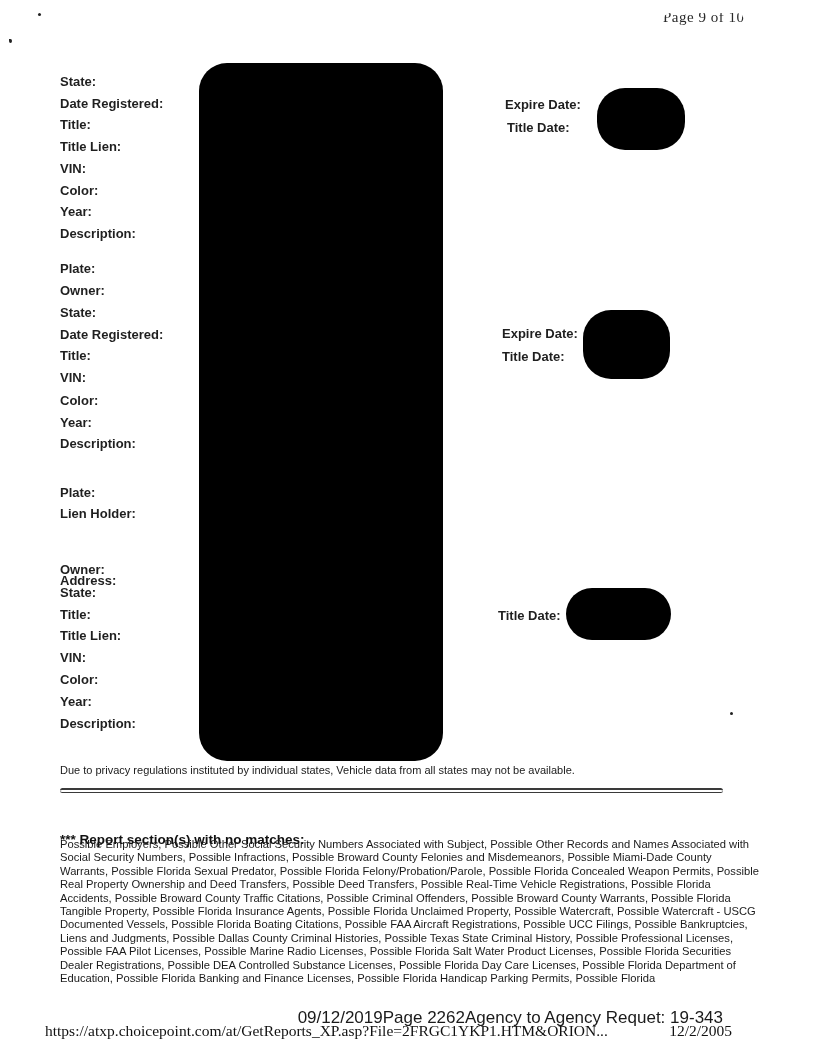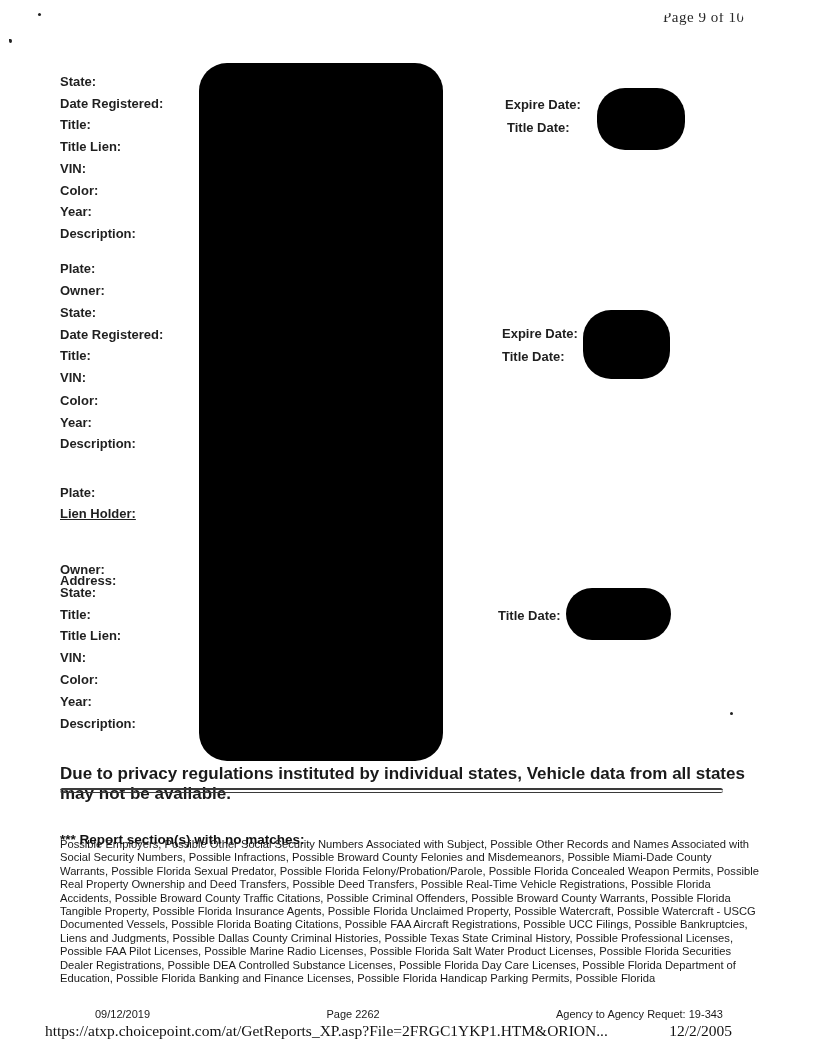--- a/index.html
+++ b/index.html
@@ -35,22 +35,22 @@
     }
     .redaction {
       position: absolute;
       background: #000000;
     }
     .privacy-notice {
       position: absolute;
       left: 60px;
       top: 764px;
       width: 690px;
-      font-size: 17px;
-      font-weight: bold;
+      font-size: 11px;
+      font-weight: normal;
       color: #1a1a1a;
     }
     .section-divider {
       position: absolute;
       left: 60px;
       top: 788px;
       width: 663px;
       height: 5px;
       border-top: 2px solid #3a3a3a;
       border-bottom: 1px solid #3a3a3a;
@@ -72,24 +72,23 @@
       line-height: 13.4px;
       color: #1a1a1a;
       text-align: left;
     }
     .report-footer {
       position: absolute;
       left: 95px;
       right: 93px;
       top: 1008px;
       display: flex;
-      justify-content: space-between;
-      font-size: 11px;
+      justify-content: flex-end;
+      font-size: 17px;
       color: #1a1a1a;
-      gap: 32px;
     }
     .print-footer {
       position: absolute;
       left: 45px;
       right: 84px;
       top: 1022px;
       display: flex;
       justify-content: space-between;
       font-family: "Liberation Serif", serif;
       font-size: 15.5px;
@@ -136,21 +135,21 @@
   <div class="field-label" style="top:327px;">Date Registered:</div>
   <div class="field-label" style="top:348px;">Title:</div>
   <div class="field-label" style="top:370px;">VIN:</div>
   <div class="field-label" style="top:393px;">Color:</div>
   <div class="field-label" style="top:415px;">Year:</div>
   <div class="field-label" style="top:436px;">Description:</div>
   <div class="field-label" style="top:326px; left:502px;">Expire Date:</div>
   <div class="field-label" style="top:349px; left:502px;">Title Date:</div>
 
   <div class="field-label" style="top:485px;">Plate:</div>
-  <div class="field-label" style="top:506px;text-decoration:underline;">Lien Holder:</div>
+  <div class="field-label" style="top:506px;">Lien Holder:</div>
   <div class="field-label" style="top:528px;margin-top:45px;">Address:</div>
 
   <div class="field-label" style="top:562px;">Owner:</div>
   <div class="field-label" style="top:585px;">State:</div>
   <div class="field-label" style="top:607px;">Title:</div>
   <div class="field-label" style="top:628px;">Title Lien:</div>
   <div class="field-label" style="top:650px;">VIN:</div>
   <div class="field-label" style="top:672px;">Color:</div>
   <div class="field-label" style="top:694px;">Year:</div>
   <div class="field-label" style="top:716px;">Description:</div>

